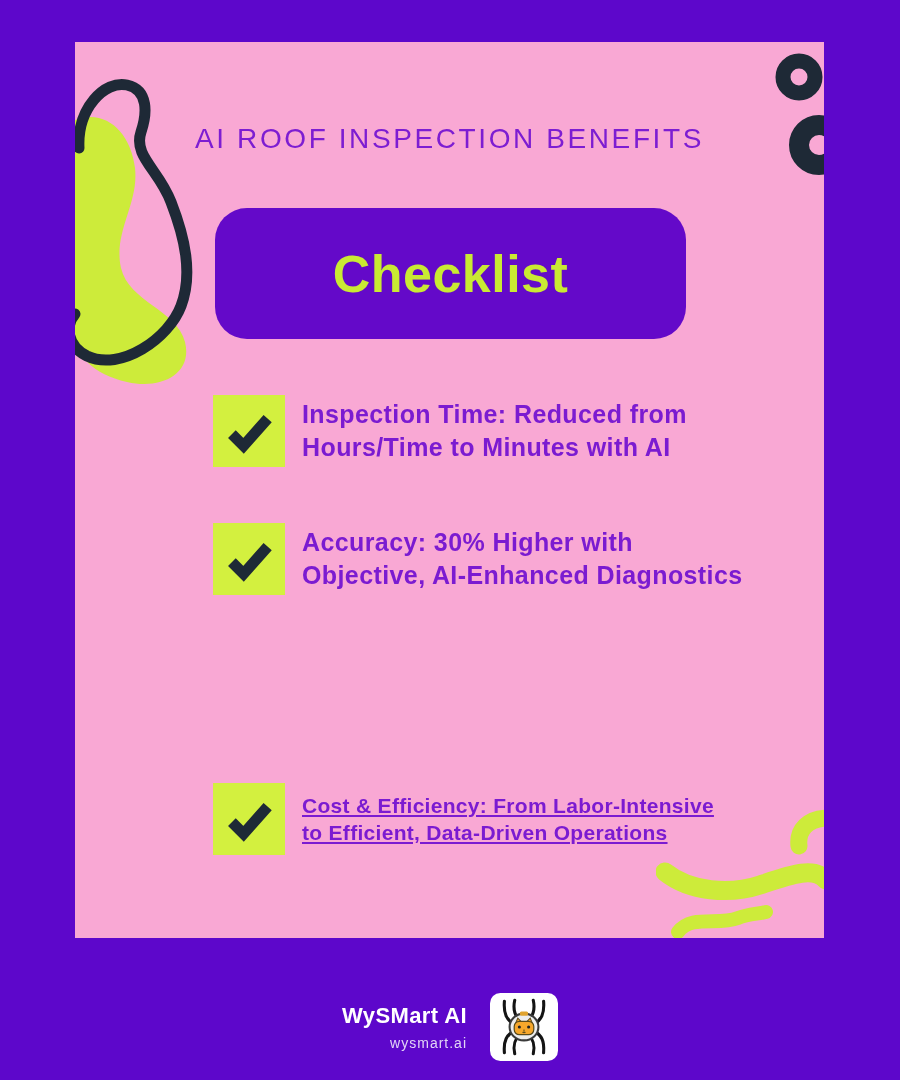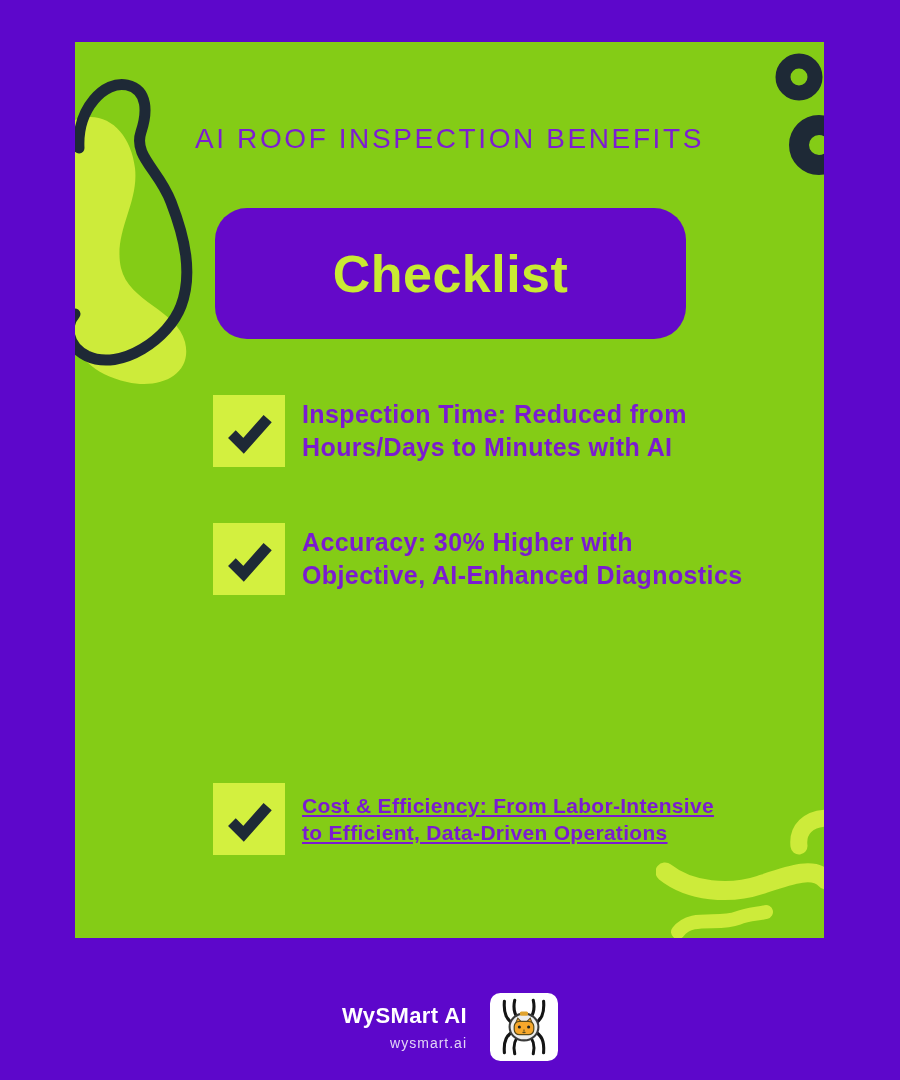--- a/index.html
+++ b/index.html
@@ -9,21 +9,21 @@
     background: #5D07CB;
     font-family: "Liberation Sans", sans-serif;
     overflow: hidden;
   }
 
   
   .card {
     position: absolute;
     left: 75px; top: 42px;
     width: 749px; height: 896px;
-    background: #84cc16;
+    background: #f9a8d4;
     overflow: hidden;
   }
 
   
   .deco-topleft   { position: absolute; left: 0;  top: 28px;  width: 220px; height: 360px; }
   .deco-rings     { position: absolute; right: 0; top: 10px;  width: 62px;  height: 170px; }
   .deco-squiggles { position: absolute; right: 0; bottom: 0;  width: 168px; height: 134px; }
 
   
   .eyebrow {
@@ -145,21 +145,21 @@
   </div>
 
   <div class="row row-1">
     <div class="checkbox">
       <svg class="check-svg" viewBox="0 0 72 72" aria-hidden="true">
         <path d="M14,40 L29,55 L60,20" fill="none" stroke="#1E2936" stroke-width="14"></path>
       </svg>
     </div>
     <div class="item-text">
       <div>Inspection Time: Reduced from</div>
-      <div>Hours/Days to Minutes with AI</div>
+      <div>Hours/Time to Minutes with AI</div>
     </div>
   </div>
 
   <div class="row row-2">
     <div class="checkbox">
       <svg class="check-svg" viewBox="0 0 72 72" aria-hidden="true">
         <path d="M14,40 L29,55 L60,20" fill="none" stroke="#1E2936" stroke-width="14"></path>
       </svg>
     </div>
     <div class="item-text">

